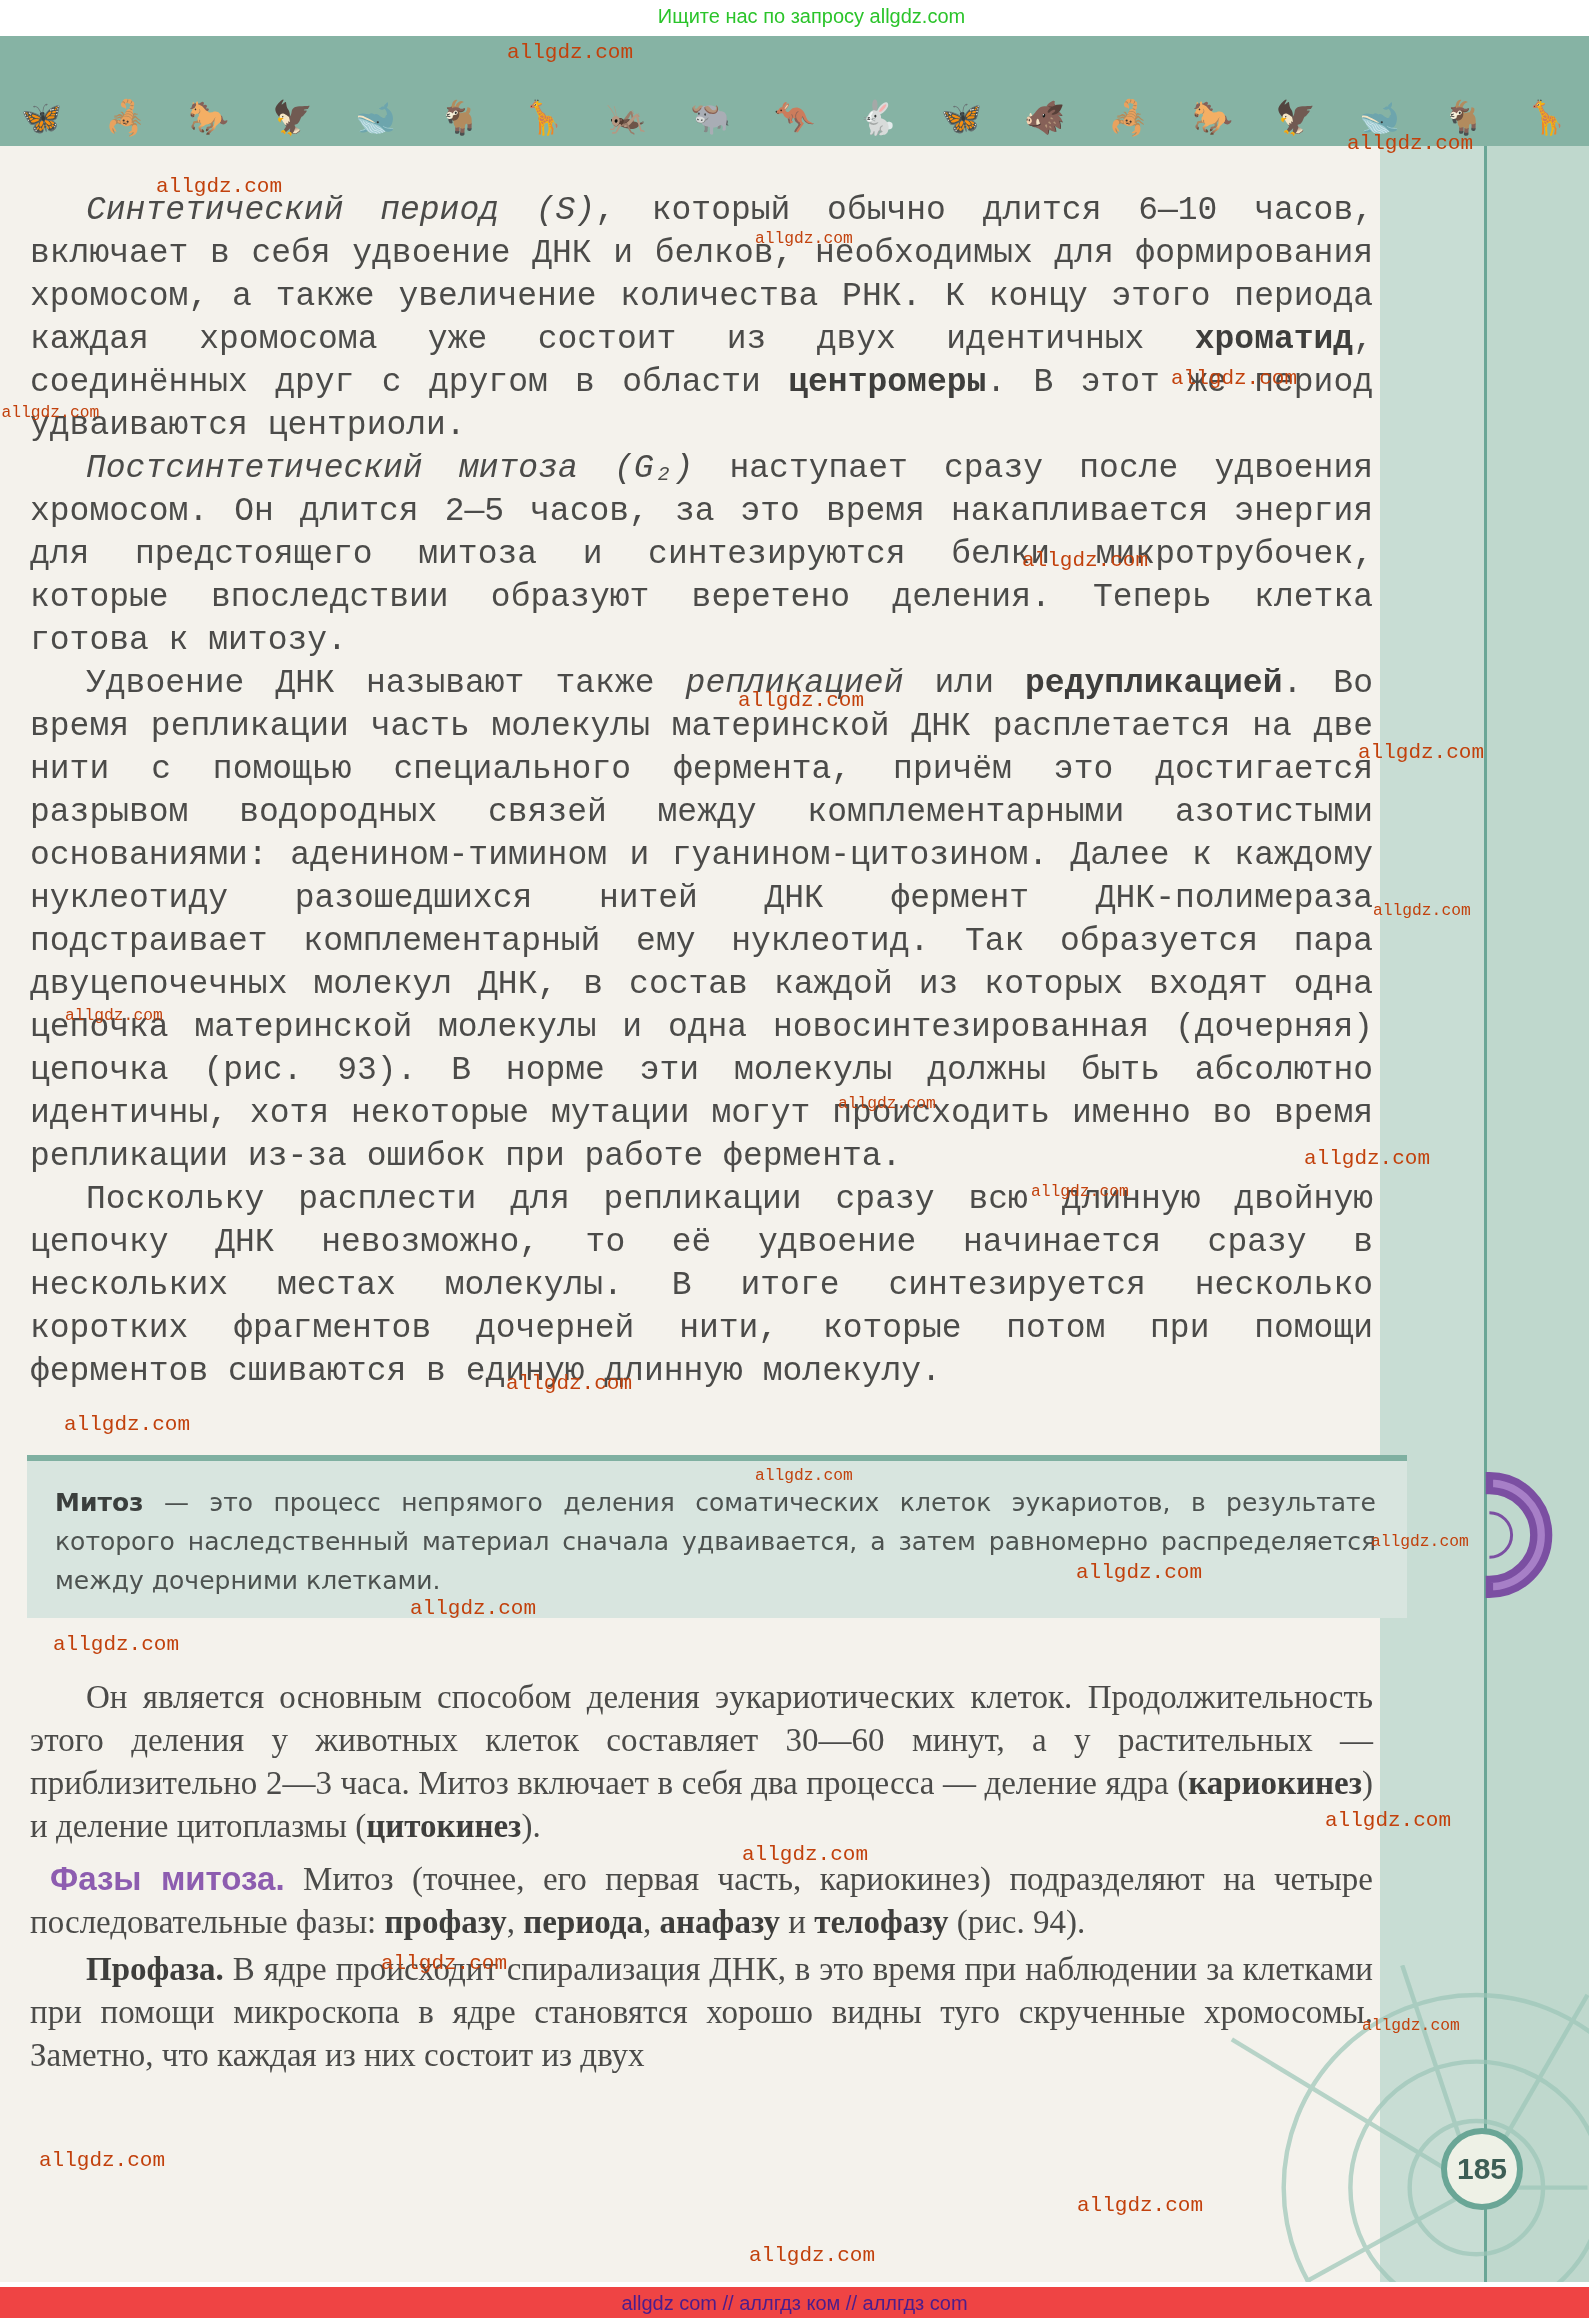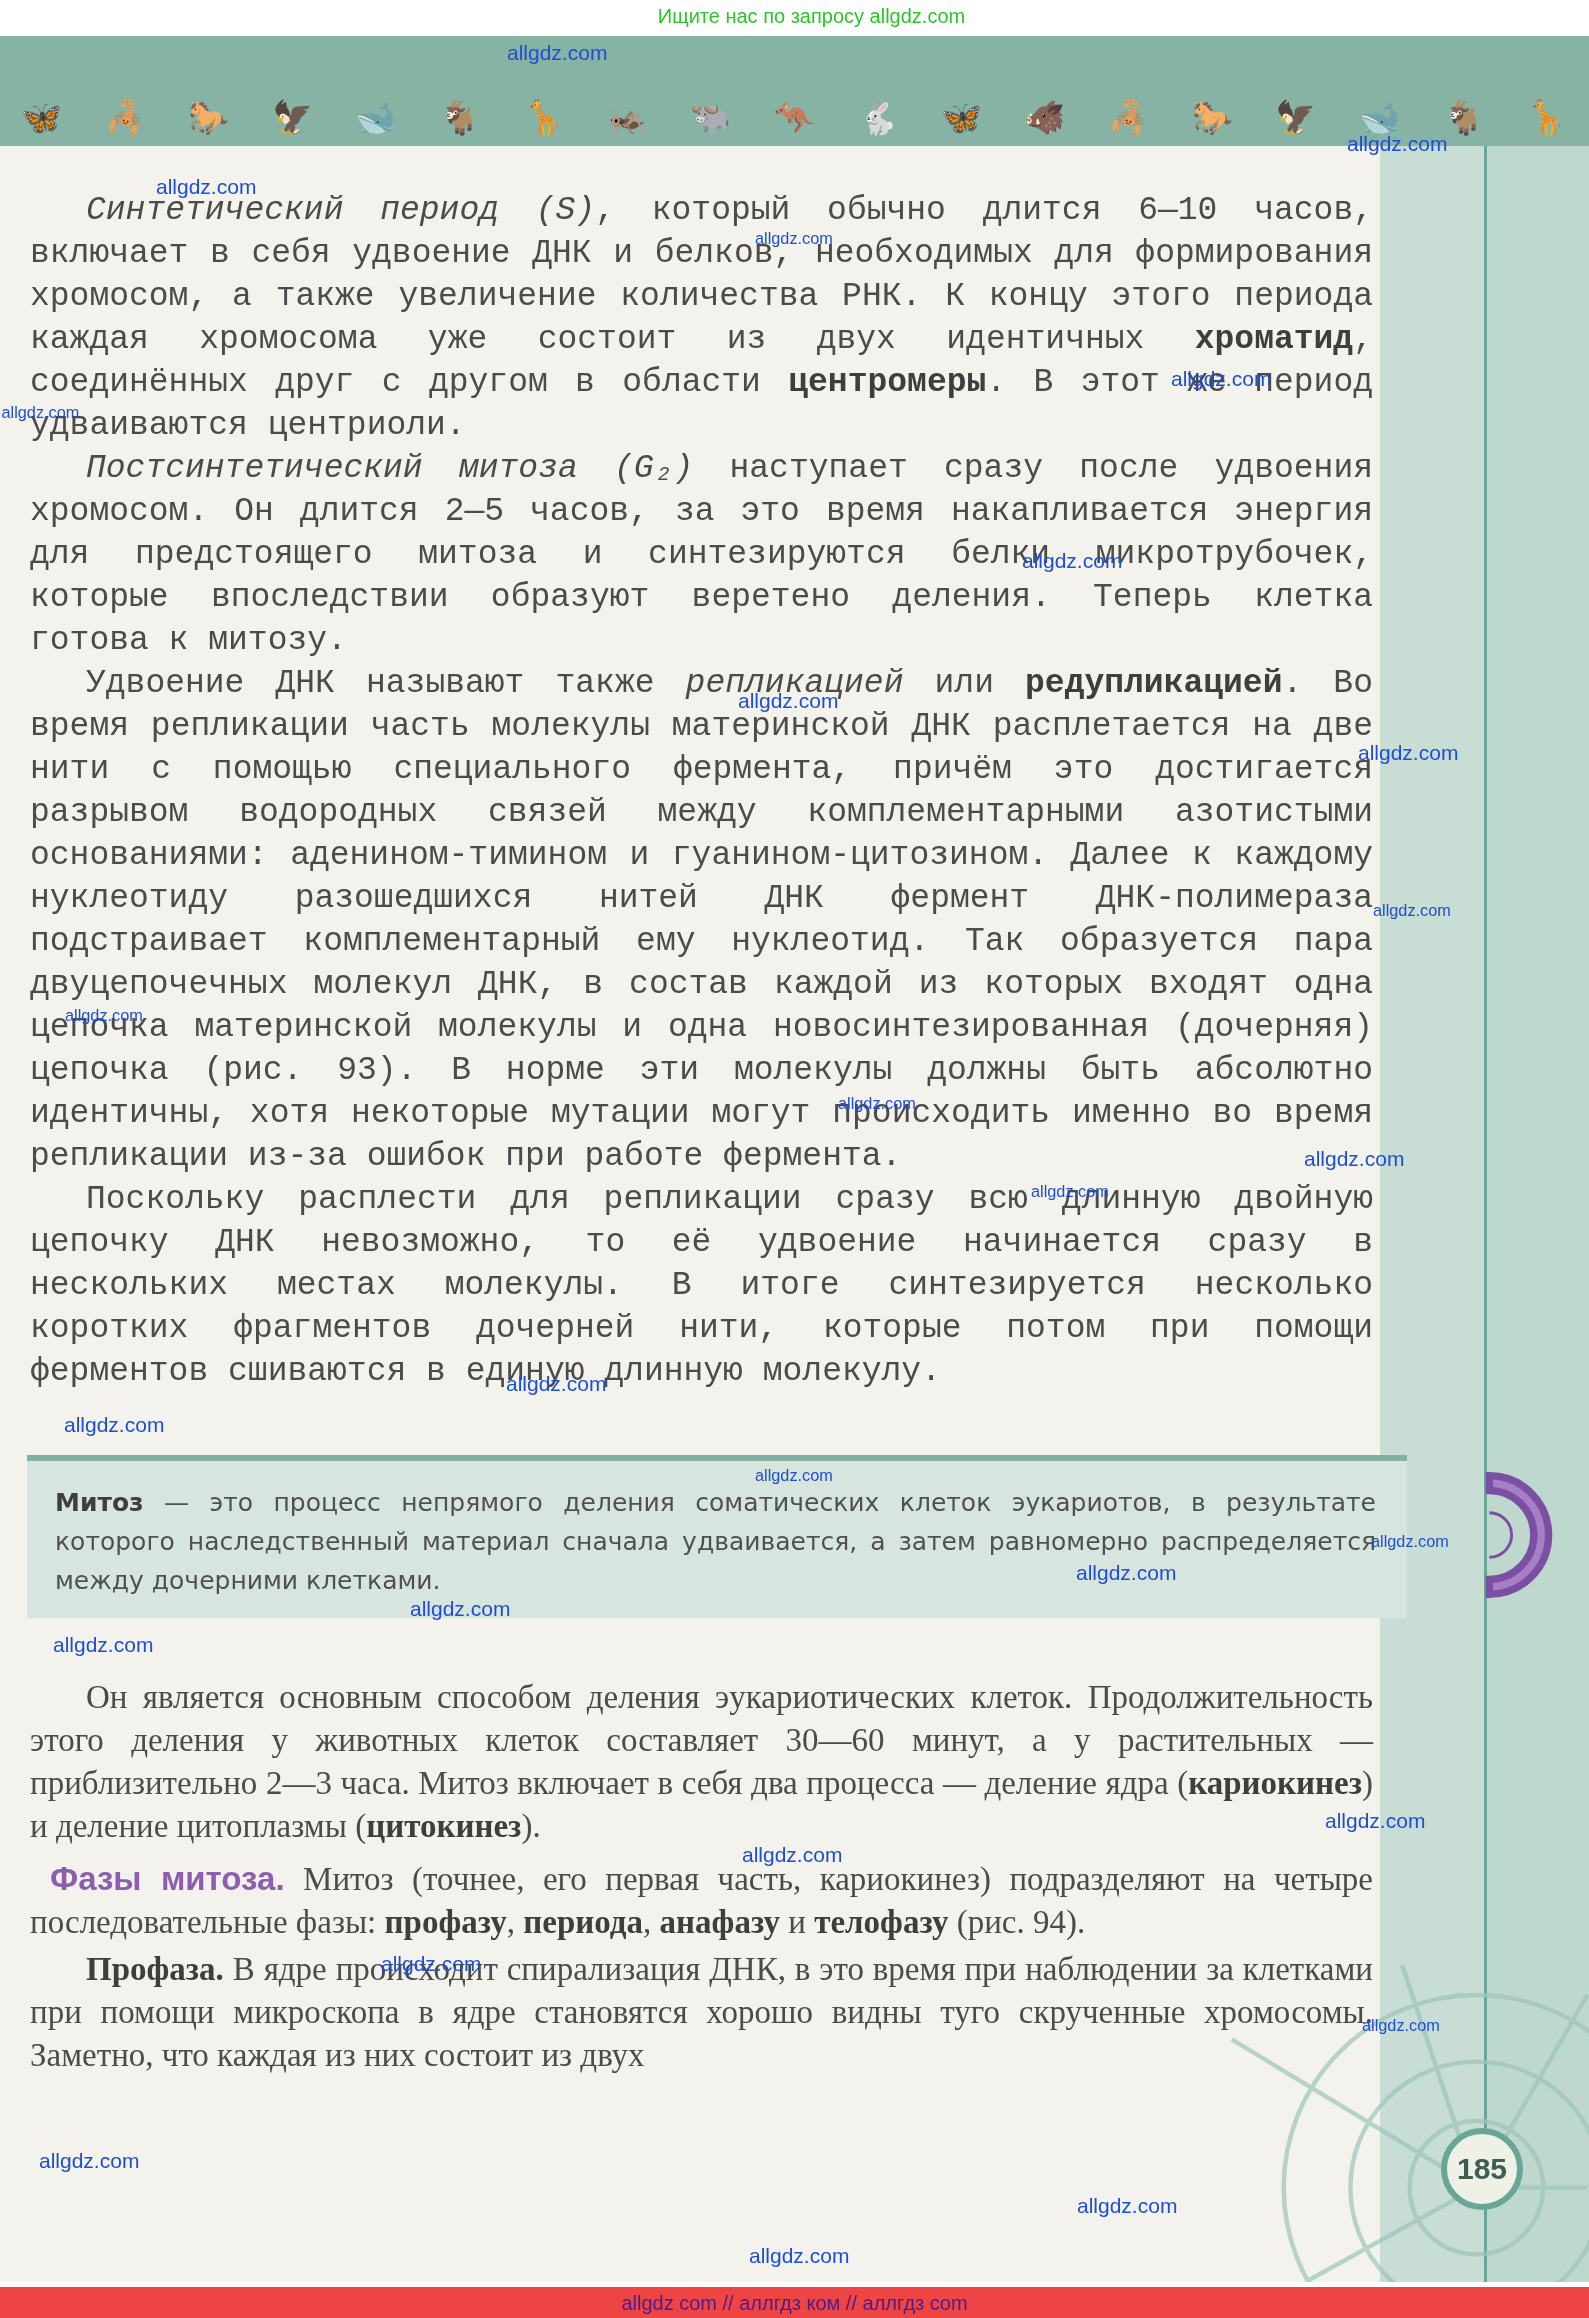--- a/index.html
+++ b/index.html
@@ -29,21 +29,21 @@
     .definition-box { position: absolute; left: 27px; top: 1419px; width: 1380px; height: 163px; background: #d8e5df; border-top: 6px solid #7fb0a1; }
     .definition-text { position: absolute; left: 28px; top: 22px; width: 1321px; font-family: "DejaVu Sans", sans-serif; font-size: 25px; line-height: 39px; color: #4d5250; text-align: justify; }
     .definition-text b { color: #3b3f3d; }
 
     .phase-heading { color: #8d5db0; font-family: "Liberation Sans", sans-serif; font-weight: bold; margin-left: 20px; }
 
     .spiral { position: absolute; left: 1445px; top: 1432px; width: 111px; height: 134px; }
     .page-num { position: absolute; left: 1441px; top: 2092px; width: 82px; height: 82px; border-radius: 50%; background: #eef1e6; border: 6px solid #6aa696; display: flex; align-items: center; justify-content: center; font-family: "Liberation Sans", sans-serif; font-weight: bold; font-size: 30px; color: #3d5e55; }
     .deco-lines { position: absolute; left: 1217px; top: 1929px; width: 372px; height: 317px; }
 
-    .wm { position: absolute; font-family: Liberation Sans, sans-serif; color: #1d4ed8; font-size: 21px; white-space: nowrap; }
+    .wm { position: absolute; font-family: Liberation Mono, monospace; color: #c2410c; font-size: 21px; white-space: nowrap; }
     .wm.sm { font-size: 16.3px; }
     .bottom-banner { position: absolute; left: 0; top: 2287px; width: 1589px; height: 32px; text-align: center; color: #4b1d8c; font-family: "Liberation Sans", sans-serif; font-size: 20px; line-height: 32px; background: #ef4444; }
   </style>
 </head>
 <body>
 
 <div class="top-banner">Ищите нас по запросу allgdz.com</div>
 
 <div class="page">
   <div class="header-strip">

